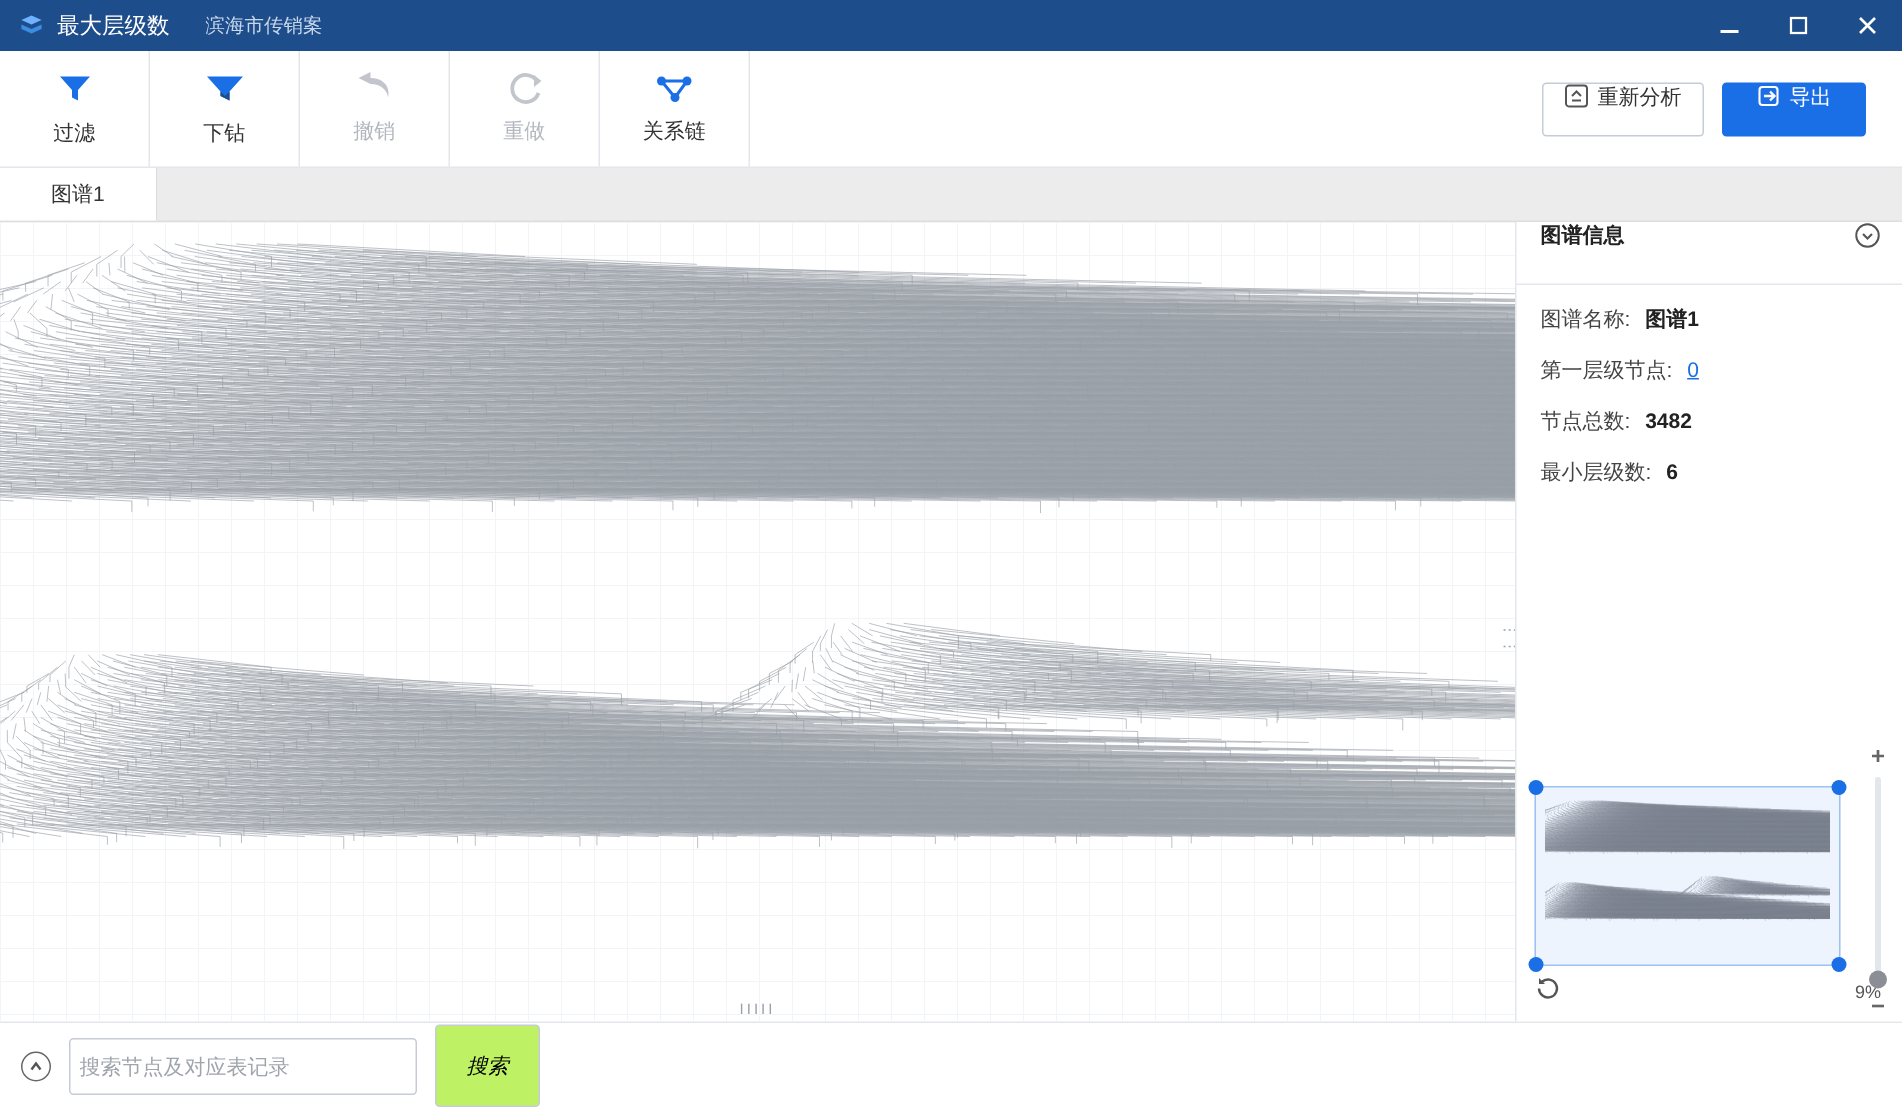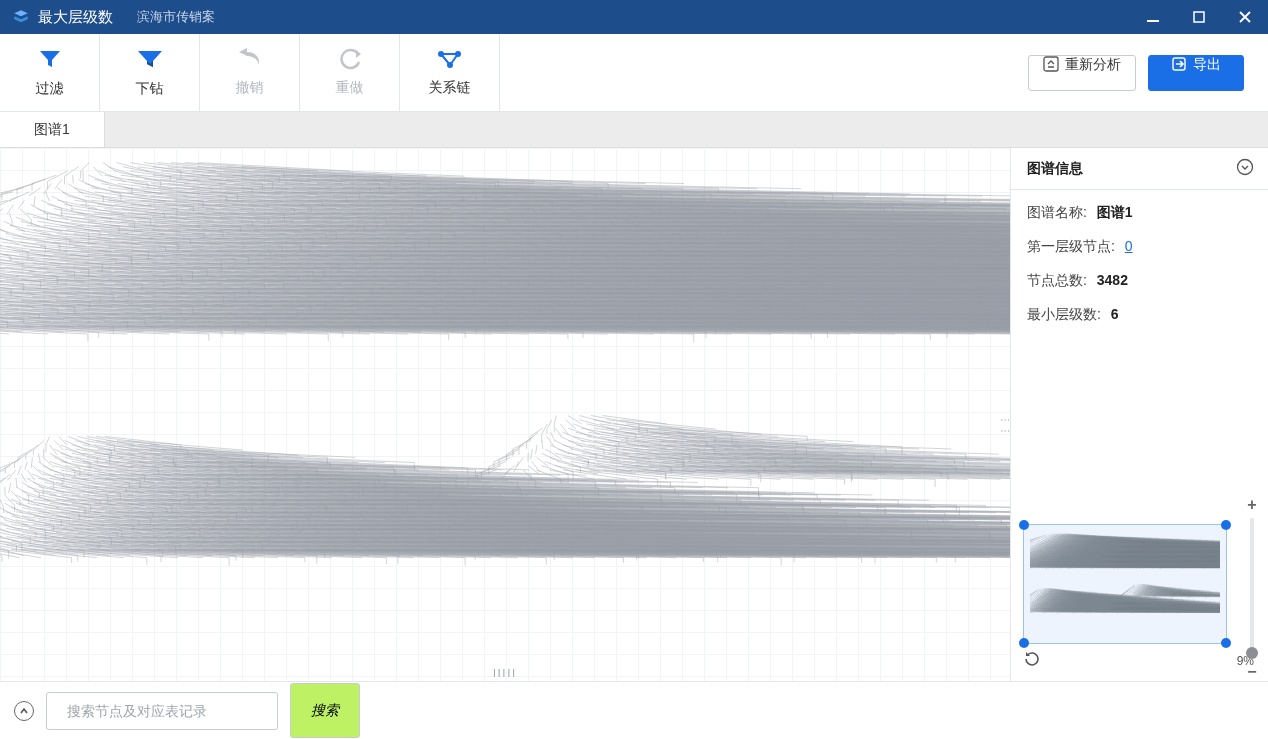--- a/index.html
+++ b/index.html
@@ -158,21 +158,20 @@
   .sidepanel {
     width: 258px;
     border-left: 1px solid #e3e6eb;
     display: flex;
     flex-direction: column;
     background: #fff;
   }
   .panel-header {
     height: 42px;
     display: flex;
-    align-items: center;
     padding: 0 14px 0 16px;
     border-bottom: 1px solid #e3e6eb;
     font-weight: 600;
     font-size: 14px;
     color: #222;
   }
   .panel-header .collapse-icon { margin-left: auto; cursor: pointer; }
   .info-list {
     padding: 14px 16px;
     display: flex;
@@ -263,21 +262,21 @@
     border: 1.5px solid #666;
     border-radius: 50%;
     display:flex;align-items:center;justify-content:center;
     cursor:pointer;
   }
   .search-input {
     height: 38px;
     width: 232px;
     border: 1px solid #c6ccd6;
     border-radius: 3px;
-    padding: 0 20px;
+    padding: 0 6px;
     font-size: 14px;
     color: #333;
   }
   .search-input::placeholder { color: #a0a5ad; }
   .search-btn {
     height: 55px;
     min-width: 70px;
     border: 1px solid #c6ccd6;
     background: #bef264;
     border-radius: 3px;

